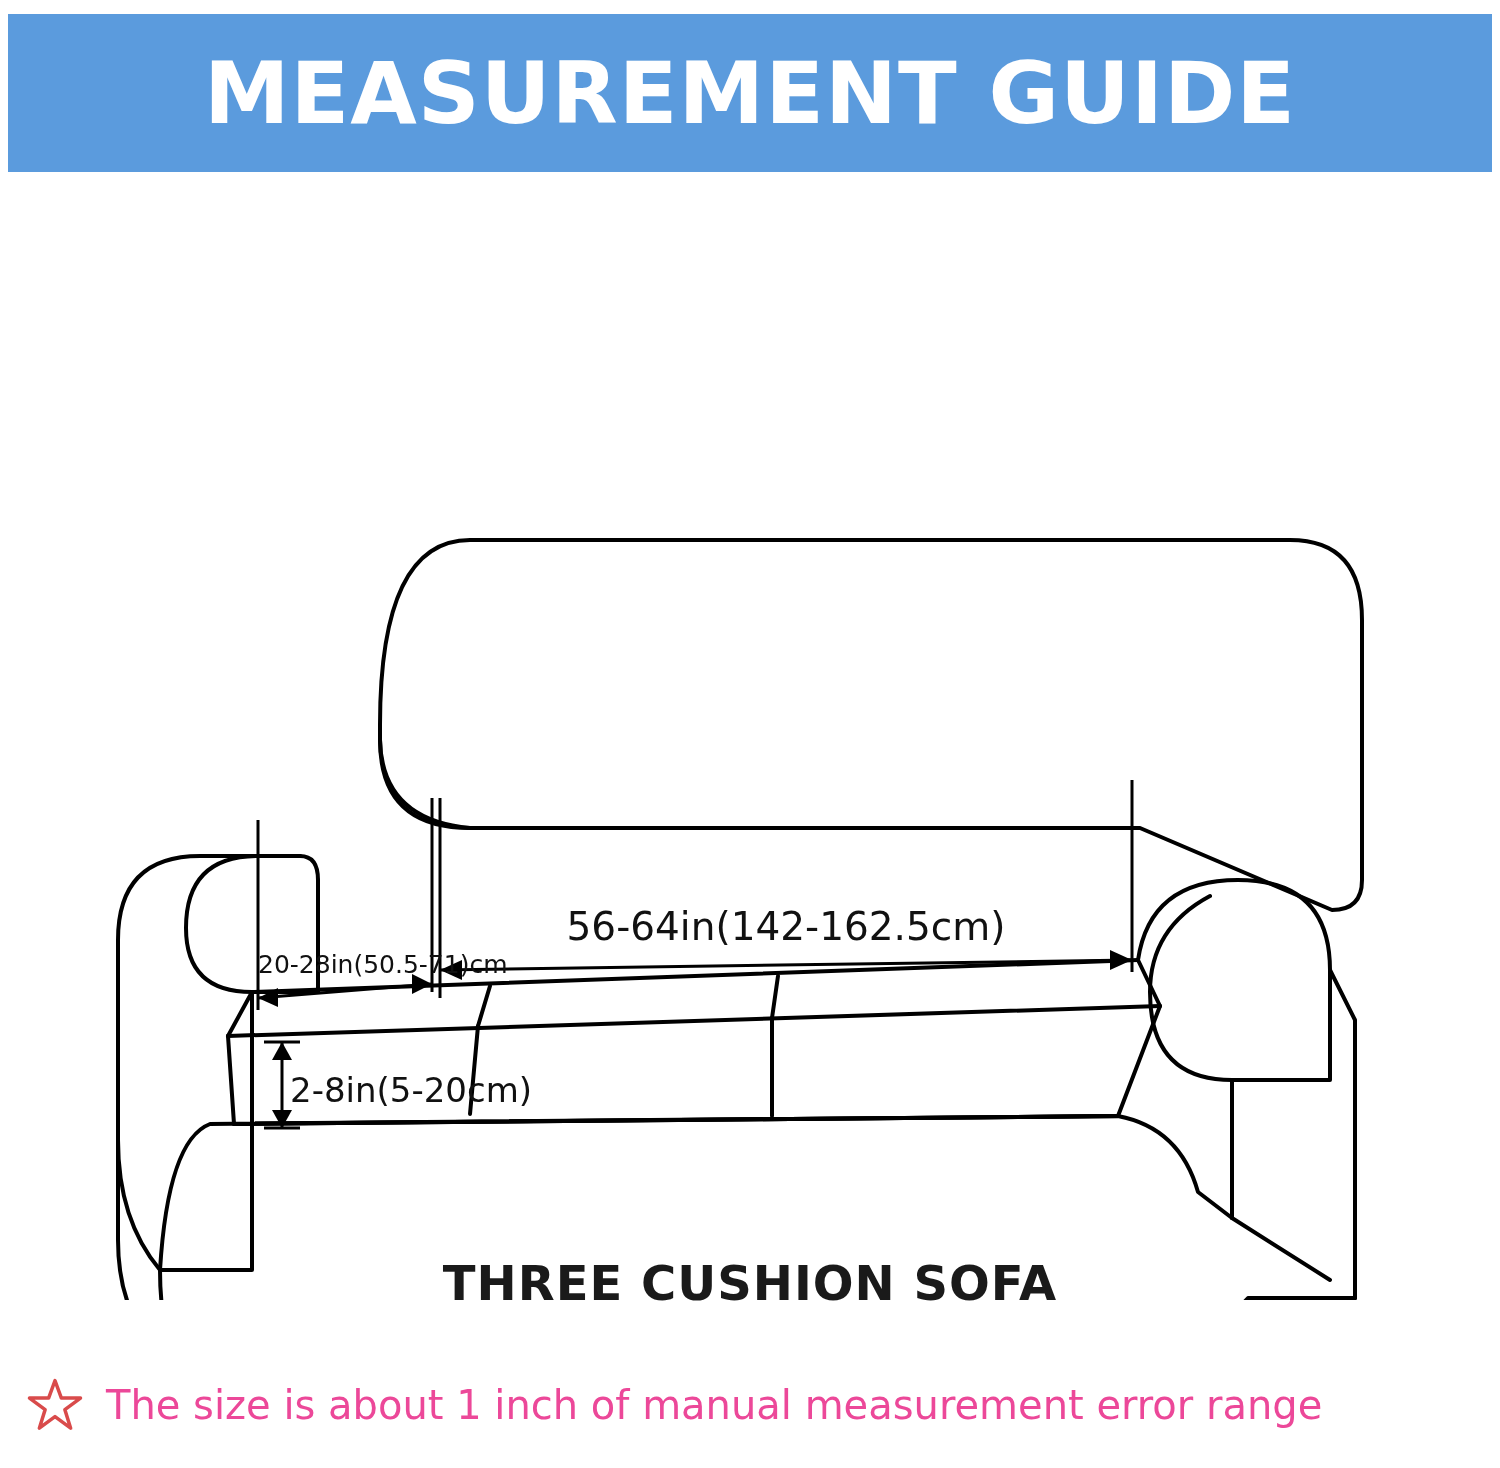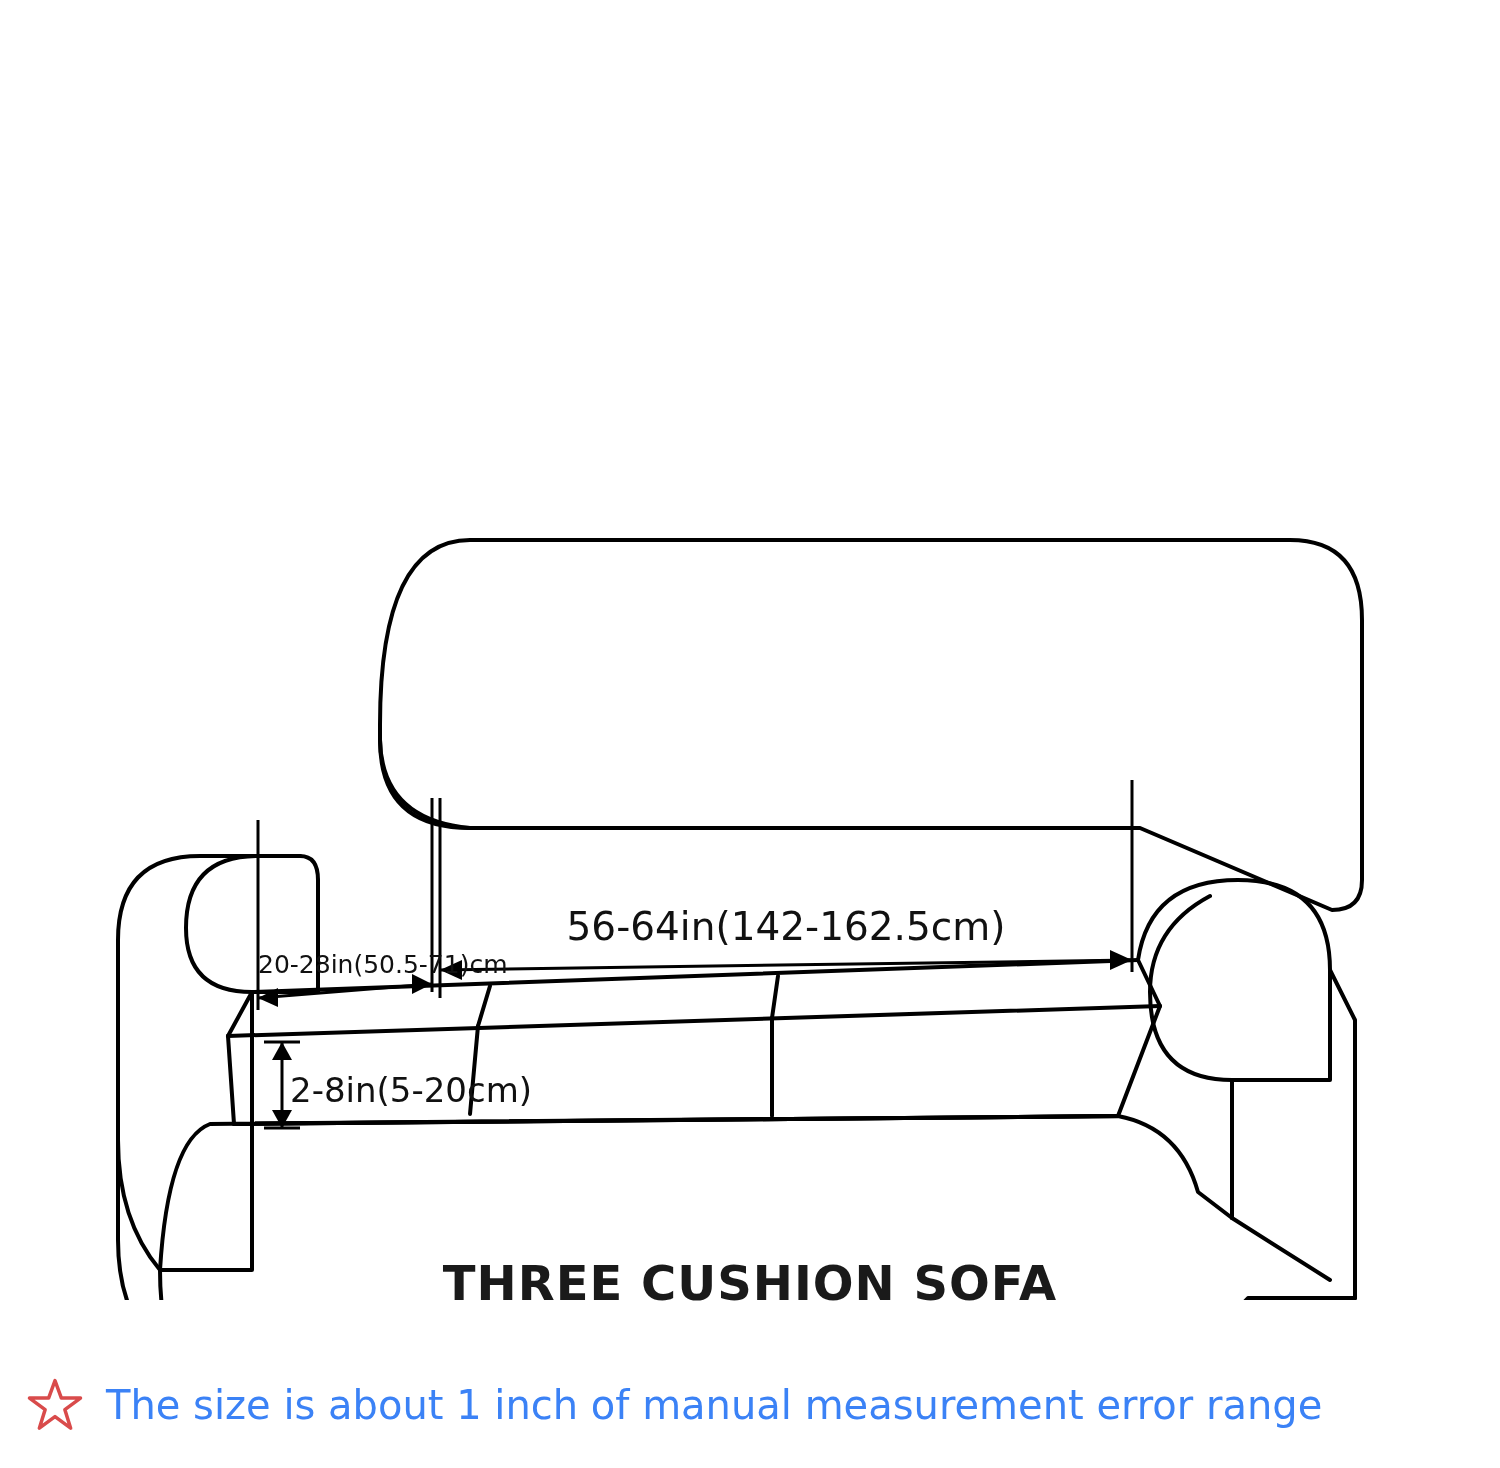--- a/index.html
+++ b/index.html
@@ -83,36 +83,39 @@
   }
   .star-icon {
     flex: 0 0 auto;
     width: 58px;
     height: 58px;
     display: block;
   }
   .footer-text {
     font-family: "DejaVu Sans", sans-serif;
     font-size: 40px;
-    color: #3b82f6;
+    color: #ec4899;
     line-height: 1.15;
     white-space: nowrap;
   }
 
   
   .dim-text {
     font-family: "DejaVu Sans", sans-serif;
     fill: #111111;
   }
 </style>
 </head>
 <body>
 
 <div class="page">
 
+  <div class="header-band">
+    <div class="header-title">MEASUREMENT GUIDE</div>
+  </div>
 
   <div class="diagram-wrap">
     <svg class="diagram-svg" viewBox="0 0 1500 1120" xmlns="http://www.w3.org/2000/svg">
 
       <g fill="none" stroke="#000000" stroke-width="4" stroke-linejoin="round" stroke-linecap="round">
 
         <path d="M380 545
                  Q380 360 470 360
                  L1290 360
                  Q1362 360 1362 440

